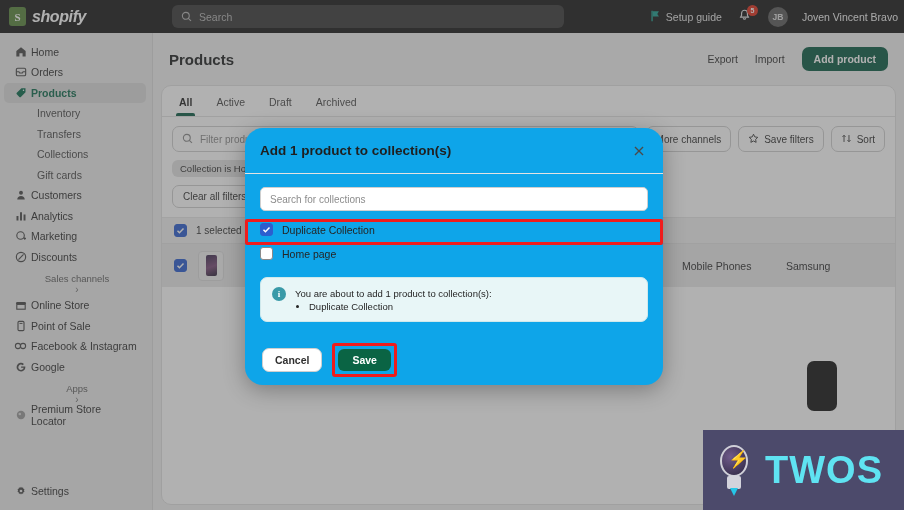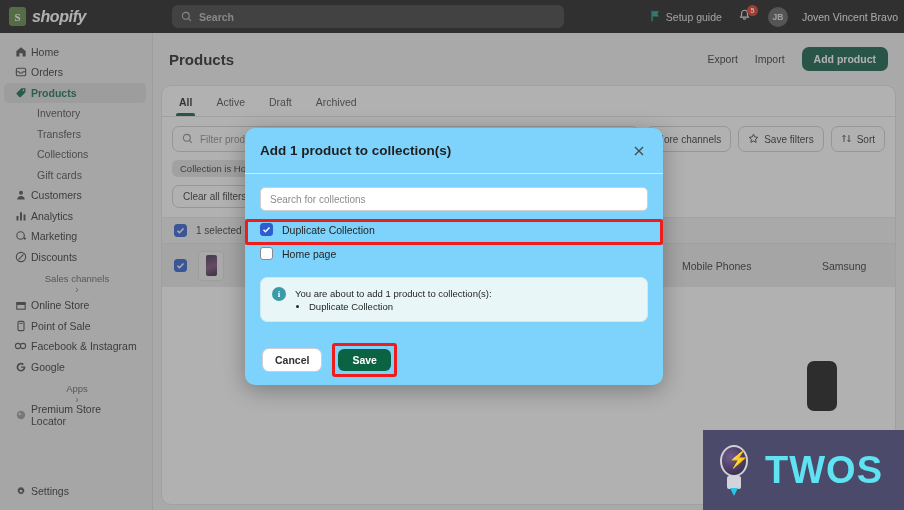--- a/index.html
+++ b/index.html
@@ -20,21 +20,21 @@
   .brand-mark {
     width: 17px; height: 19px; background: #5a863e; border-radius: 3px;
     position: relative; display: inline-block;
   }
   .brand-mark::after {
     content: "S"; position: absolute; left: 0; top: 0; width: 100%; height: 100%;
     color: #fff; font-size: 11px; font-weight: bold; display: flex;
     align-items: center; justify-content: center; font-family: "Liberation Serif", serif;
   }
   .brand-name { color: #fff; font-size: 16px; font-weight: bold; font-style: italic; letter-spacing: -0.4px; }
-  .search-wrap { margin-left: 22px; font-weight: bold; }
+  .search-wrap { margin-left: 22px; }
   .search-box {
     width: 392px; height: 23px; background: #3a3a3a; border-radius: 6px;
     display: flex; align-items: center; gap: 7px; padding: 0 9px;
   }
   .search-box .ph { color: #b5b5b5; font-size: 10.5px; }
   .topbar-right { margin-left: auto; display: flex; align-items: center; gap: 14px; padding-right: 6px; }
   .tb-item { display: flex; align-items: center; gap: 5px; color: #e3e3e3; font-size: 10.5px; }
   .bell-wrap { position: relative; width: 18px; height: 18px; display: flex; align-items: center; justify-content: center; }
   .badge {
     position: absolute; top: -3px; right: -4px; background: #e0301e; color: #fff;
@@ -125,31 +125,31 @@
   .prod-row {
     display: flex; align-items: center; gap: 11px; height: 44px; padding: 0 12px;
     background: #e9e9ea; border-top: 1px solid #e2e2e2; font-size: 10.5px; color: #303030;
   }
   .thumb {
     width: 26px; height: 30px; border-radius: 4px; background: #f0f0f0; border: 1px solid #dcdcdc;
     display: flex; align-items: center; justify-content: center; flex: 0 0 26px;
   }
   .phone-img { width: 11px; height: 21px; border-radius: 2px; background: linear-gradient(160deg,#3b2b4e,#7a4a78 55%,#2a2238); }
   .col-type { position: absolute; left: 520px; }
-  .col-vendor { position: absolute; left: 660px; }
+  .col-vendor { position: absolute; left: 624px; }
   .dark-strip {
     position: absolute; left: 645px; top: 275px; width: 30px; height: 50px;
     background: #151515; border-radius: 7px;
   }
 
   
   .overlay { position: absolute; inset: 0; background: rgba(78,78,78,0.44); }
   .modal {
     position: absolute; left: 245px; top: 128px; width: 418px; height: 257px;
-    background: #7dd3fc; border-radius: 10px; box-shadow: 0 5px 22px rgba(0,0,0,0.30);
+    background: #0ea5e9; border-radius: 18px; box-shadow: 0 5px 22px rgba(0,0,0,0.30);
     display: flex; flex-direction: column;
   }
   .modal-head {
     height: 46px; display: flex; align-items: center; padding: 0 15px;
     border-bottom: 1px solid #e3e3e3;
   }
   .modal-title { font-size: 13.5px; font-weight: bold; color: #1f1f1f; }
   .modal-close { margin-left: auto; width: 18px; height: 18px; display: flex; align-items: center; justify-content: center; color: #4a4a4a; }
   .modal-body { padding: 13px 15px 0 15px; flex: 1; position: relative; }
   .m-search {

